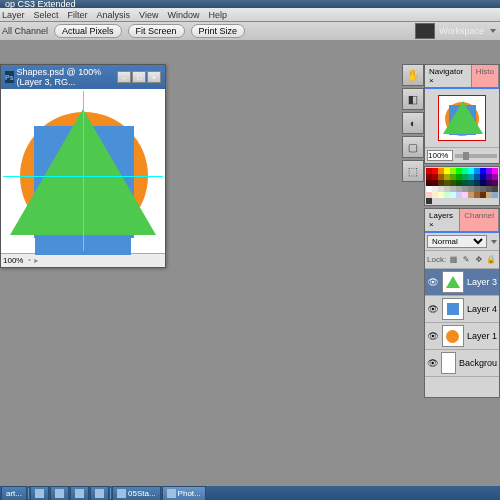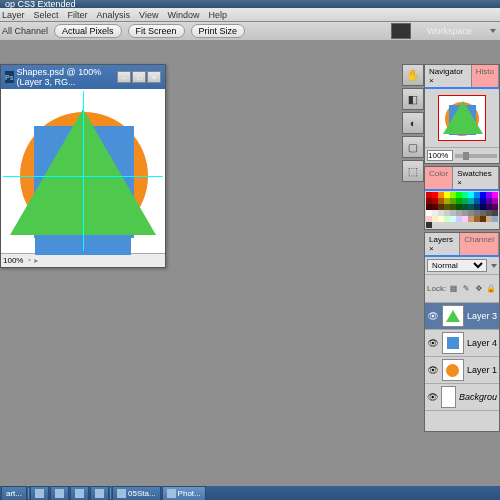--- a/index.html
+++ b/index.html
@@ -1,21 +1,21 @@
 <!DOCTYPE html>
 <html><head>
 <meta charset="utf-8">
 <style>
 body{margin:0;font-family:Tahoma,Arial,sans-serif;font-size:10px;background:#464646;overflow:hidden;width:500px;height:500px;position:relative}
 .titlebar{background:linear-gradient(#4a6b8a,#2d5075);height:8px;color:#fff;padding:0 5px;font-size:9px;line-height:8px;white-space:nowrap}
 .menubar{background:linear-gradient(#e8e8e8,#d4d4d4);height:13px;display:flex;gap:9px;padding-left:2px;color:#333;font-size:9px;align-items:center;border-bottom:1px solid #888}
 .menubar span{cursor:default}
 .optbar{background:linear-gradient(#d8d8d8,#c4c4c4);height:18px;display:flex;align-items:center;padding-left:2px;gap:6px;border-bottom:1px solid #888}
 .optbtn{background:linear-gradient(#f8f8f8,#e0e0e0);border:1px solid #999;border-radius:8px;font-size:9px;padding:1px 7px;cursor:pointer}
-.workspace-btn{margin-left:auto;margin-right:4px;display:flex;align-items:center;gap:16px;color:#eee;font-size:9px}
+.workspace-btn{margin-left:auto;margin-right:4px;display:flex;align-items:center;gap:4px;color:#eee;font-size:9px}
 .ws-icon{width:18px;height:14px;background:#333;border:1px solid #666;display:inline-block}
 .arrow-down{display:inline-block;width:0;height:0;border-left:3px solid transparent;border-right:3px solid transparent;border-top:4px solid #666;margin-left:2px}
 .canvas-area{position:absolute;top:40px;left:0;right:0;bottom:14px;background:#8f8f8f}
 .docwin{position:absolute;top:24px;left:0;width:164px;background:#fff;border:1px solid #555;box-shadow:1px 1px 3px rgba(0,0,0,.3)}
 .docwin-title{background:linear-gradient(#4a7ab5,#3a6aa5);color:#fff;font-size:9px;padding:2px 4px;display:flex;align-items:center;gap:3px}
 .ps-icon{width:12px;height:12px;background:#1a3a5a;color:#7ab0e8;font-weight:bold;font-size:7px;display:inline-flex;align-items:center;justify-content:center}
 .win-ctrl{margin-left:auto;display:flex;gap:1px}
 .win-ctrl span{width:12px;height:10px;background:linear-gradient(#e8e8e8,#c8c8c8);border:1px solid #888;font-size:7px;display:flex;align-items:center;justify-content:center;cursor:pointer}
 .doc-canvas{width:160px;height:160px;background:#fff;position:relative;margin:2px}
 .guide-v{position:absolute;width:1px;background:#0ff;top:0;bottom:0}
@@ -43,21 +43,21 @@
 .slider::after{content:"";position:absolute;width:6px;height:8px;background:#888;left:20%;top:-2px}
 .swatch-grid{display:grid;grid-template-columns:repeat(12,1fr);gap:0;padding:1px}
 .sw{width:100%;aspect-ratio:1;border:0}
 .layer-row{display:flex;align-items:center;padding:2px;border-bottom:1px solid #aaa;gap:3px;background:#d4d4d4}
 .layer-row.sel{background:#5a7aa5;color:#fff}
 .eye{width:12px;height:12px;display:flex;align-items:center;justify-content:center;font-size:9px}
 .layer-thumb{width:20px;height:20px;background:#fff;border:1px solid #888;display:flex;align-items:center;justify-content:center;position:relative}
 .layer-ctrl{display:flex;align-items:center;padding:2px;gap:2px;font-size:8px;border-bottom:1px solid #aaa;background:#d4d4d4}
 .layer-ctrl select{font-size:8px;border:1px solid #888;flex:1}
 .lock-row{display:flex;align-items:center;padding:1px 2px;gap:2px;font-size:8px;border-bottom:1px solid #aaa;background:#d4d4d4}
-.lock-row span{width:11px;height:25px;display:flex;align-items:center;justify-content:center;color:#555}
+.lock-row span{width:11px;height:15px;display:flex;align-items:center;justify-content:center;color:#555}
 .taskbar{position:absolute;bottom:0;left:0;right:0;height:14px;background:linear-gradient(#3a6090,#2a5080);display:flex;align-items:center;gap:1px;padding-left:1px}
 .tb-item{background:linear-gradient(#5080b0,#3a6595);color:#fff;font-size:8px;padding:1px 4px;height:11px;display:flex;align-items:center;gap:2px;border:1px solid #2a4a70;cursor:pointer}
 .tb-ico{width:9px;height:9px;background:#a0c0e0;display:inline-block}
 .sep{width:1px;height:11px;background:#6090c0}
 .mini-tri-l{width:0;height:0;border-left:7px solid transparent;border-right:7px solid transparent;border-bottom:12px solid #4ec94e;margin:2px auto}
 .mini-sq-l{width:12px;height:12px;background:#4a90d9;margin:3px auto}
 .mini-circ-l{width:13px;height:13px;border-radius:50%;background:#f38b1e;margin:2px auto}
 </style>
 </head>
 <body>
@@ -134,24 +134,20 @@
             <div class="mini-tri"></div>
         </div>
       </div>
       <div class="nav-foot">
         <input value="100%" style="">
         <div class="slider"></div>
       </div>
     </div>
 
     <div class="panel">
-      <div class="panel-tabs">
-        <div class="ptab dim">Color</div>
-        <div class="ptab"><span>Swatches</span> ×</div>
-      </div>
       <div class="swatch-grid" id="swatches">
           <div class="sw" style="background: rgb(212, 0, 0);"></div>
           <div class="sw" style="background: rgb(255, 0, 0);"></div>
           <div class="sw" style="background: rgb(255, 136, 0);"></div>
           <div class="sw" style="background: rgb(255, 255, 0);"></div>
           <div class="sw" style="background: rgb(136, 255, 0);"></div>
           <div class="sw" style="background: rgb(0, 255, 0);"></div>
           <div class="sw" style="background: rgb(0, 255, 136);"></div>
           <div class="sw" style="background: rgb(0, 255, 255);"></div>
           <div class="sw" style="background: rgb(0, 136, 255);"></div>
@@ -243,21 +239,21 @@
       <div class="layer-row">
         <div class="eye">👁</div>
         <div class="layer-thumb">
             <div class="mini-circ-l"></div>
           </div>
         <span>Layer 1</span>
       </div>
       <div class="layer-row">
         <div class="eye">👁</div>
         <div class="layer-thumb"></div>
-        <span style="font-style:italic">Backgrou</span>
+        <span style="">Backgrou</span>
       </div>
       <div style="height:20px;background:#d4d4d4"></div>
     </div>
   </div>
 </div>
 
 <div class="taskbar">
   <div class="tb-item">art...</div>
   <div class="sep"></div>
   <div class="tb-item">

